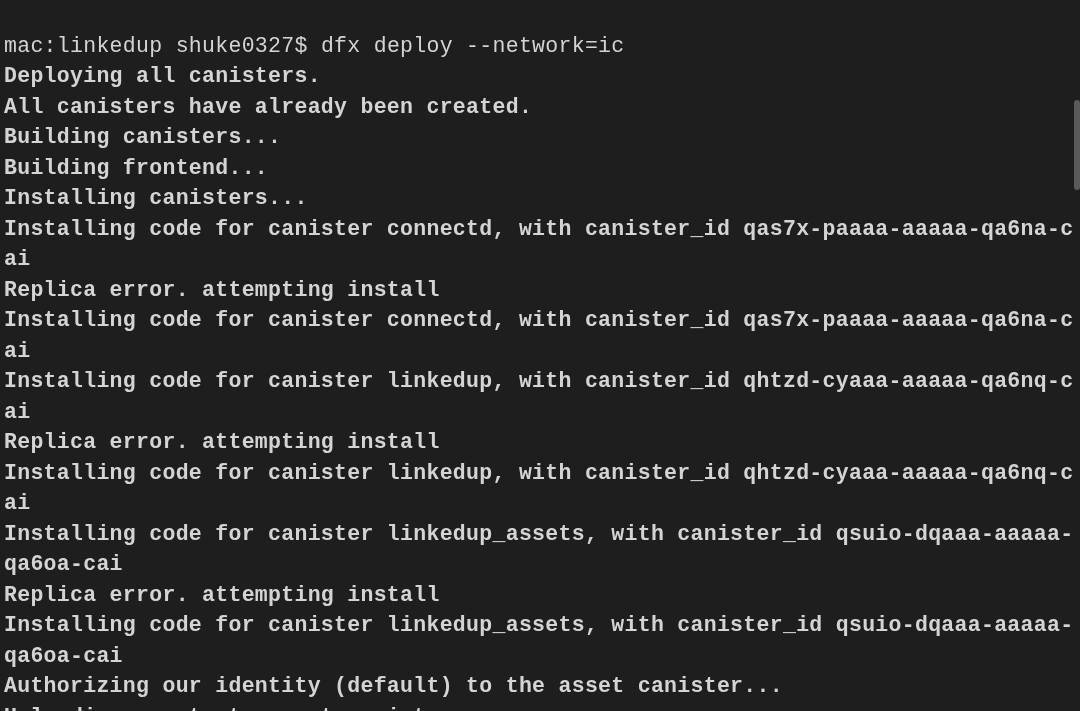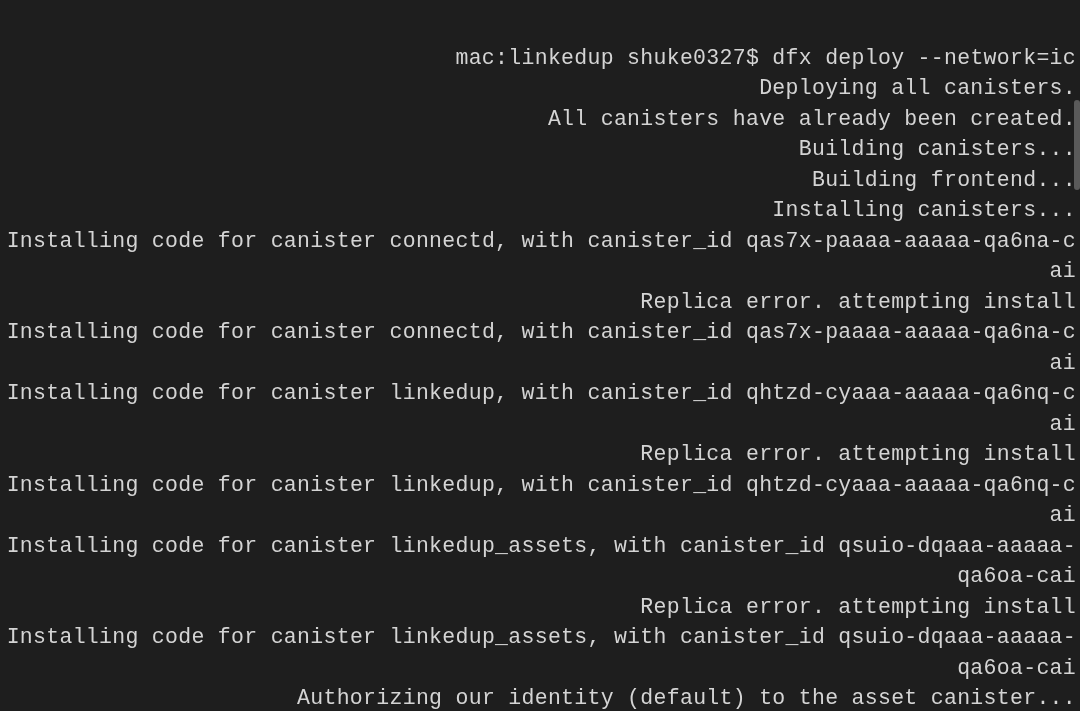--- a/index.html
+++ b/index.html
@@ -13,32 +13,32 @@
       font-family: 'Menlo', 'Monaco', 'Consolas', 'Courier New', monospace;
       font-size: 21.5px;
       line-height: 1.42;
       width: 1080px;
       height: 711px;
       overflow: hidden;
       position: relative;
       letter-spacing: 0.3px;
     }
     .terminal {
-      padding: 12px 4px;
+      padding: 0 4px;
       width: 100%;
       height: 100%;
       white-space: pre-wrap;
       word-break: break-all;
-      text-align: right;
     }
     .prompt-line {
       display: block;
     }
     .output-line {
       display: block;
+      font-weight: bold;
     }
     .scrollbar {
       position: absolute;
       right: 0;
       top: 0;
       width: 8px;
       height: 100%;
       background: transparent;
     }
     .scrollbar-thumb {

